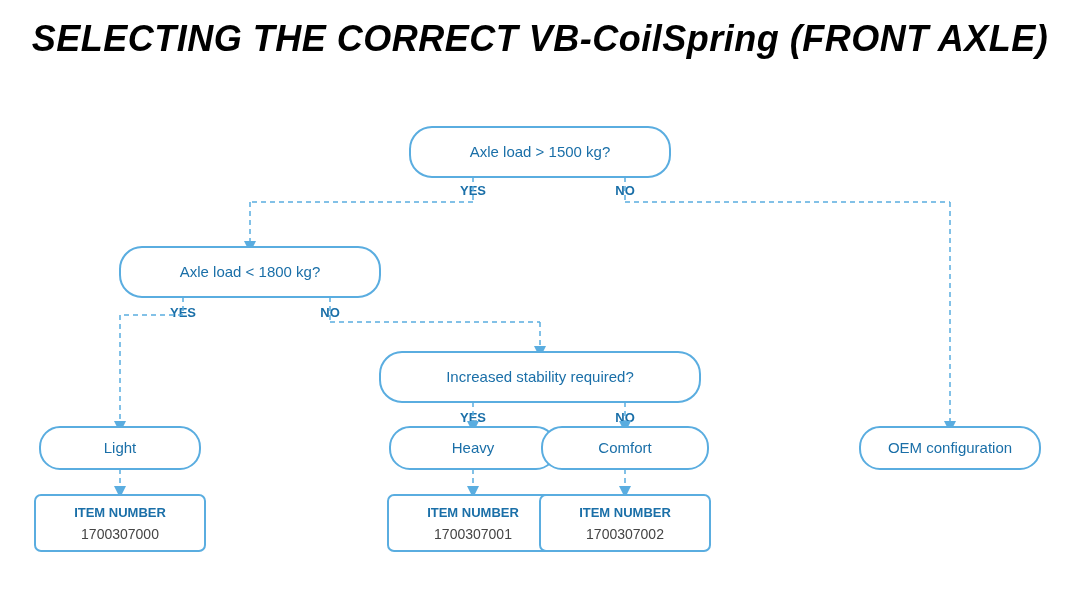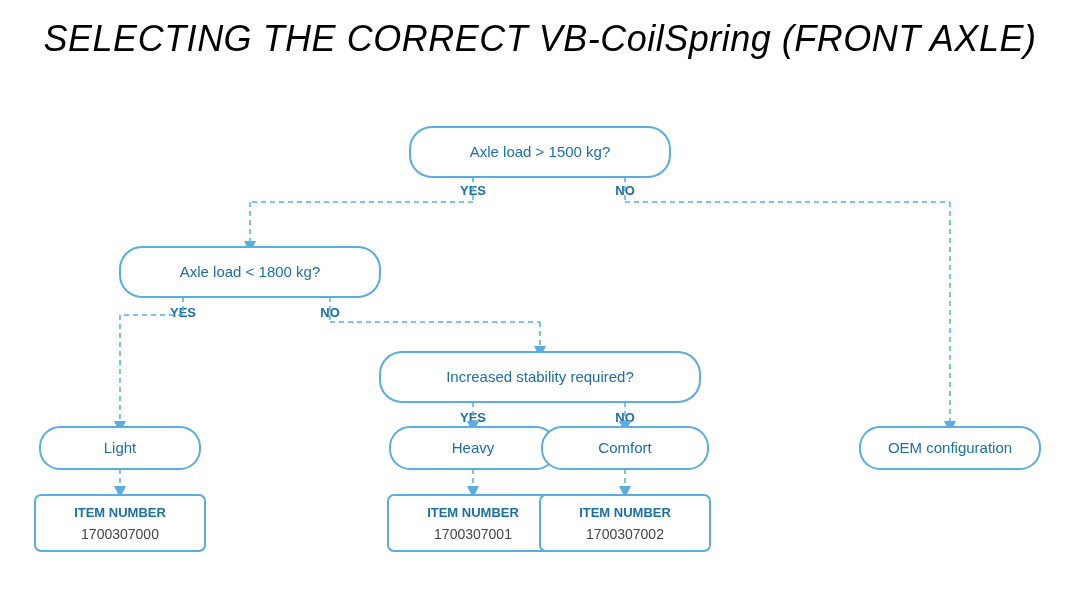--- a/index.html
+++ b/index.html
@@ -16,21 +16,21 @@
       width: 1080px;
       height: 608px;
       padding: 18px 20px 10px 20px;
       display: flex;
       flex-direction: column;
       align-items: center;
     }
 
     .main-title {
       font-size: 36px;
-      font-weight: 400;
+      font-weight: 700;
       color: #000000;
       text-align: center;
       letter-spacing: 0.5px;
       margin-bottom: 16px;
       font-style: italic;
     }
 
     .diagram {
       width: 100%;
       flex: 1;

